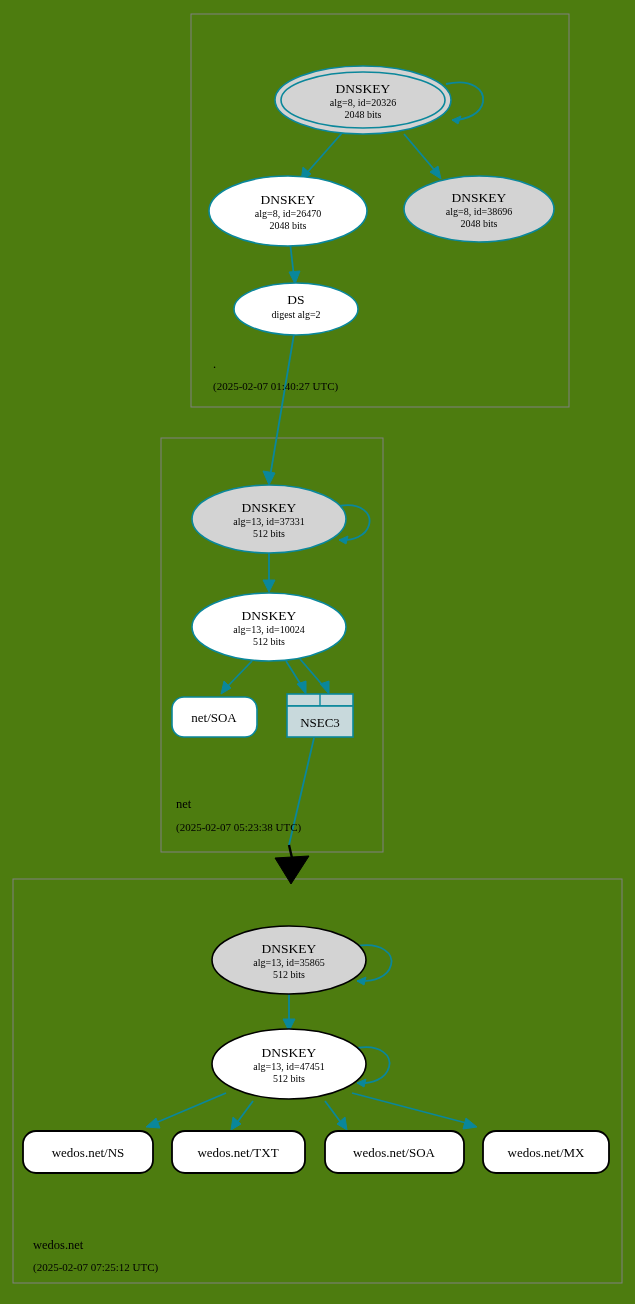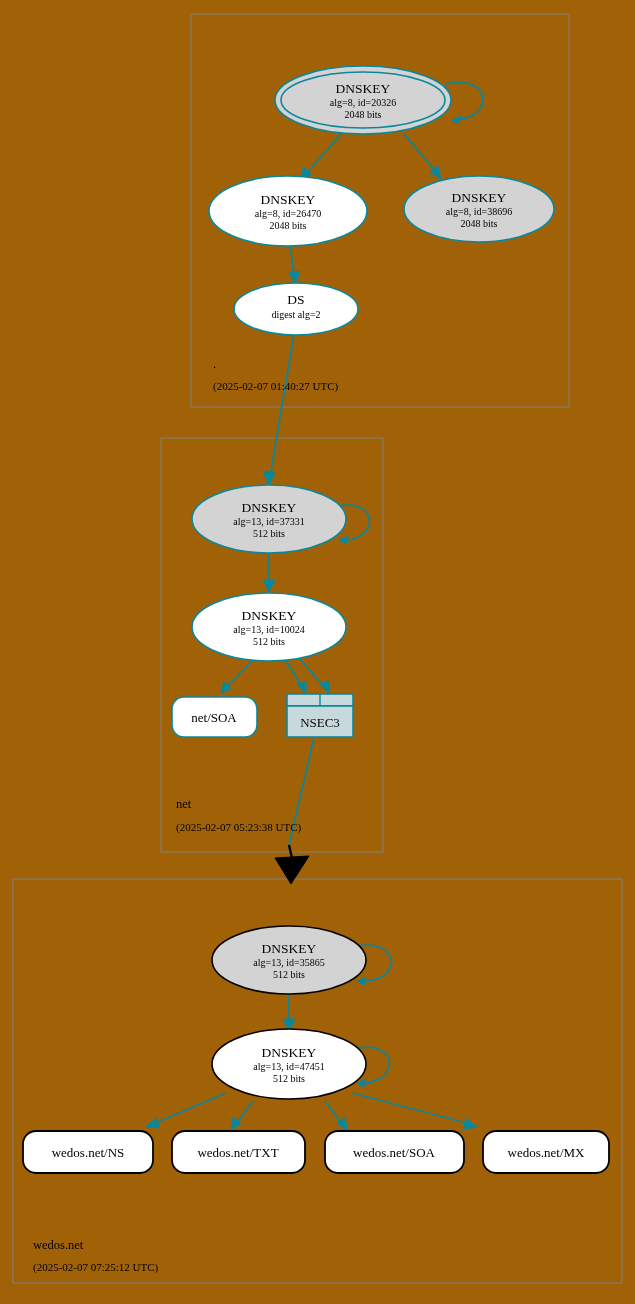--- a/index.html
+++ b/index.html
@@ -8,21 +8,21 @@
     background: #ffffff;
   }
   body {
     font-family: "Liberation Serif", "DejaVu Serif", serif;
   }
   #stage {
     position: relative;
     width: 635px;
     height: 1304px;
     overflow: hidden;
-    background: #a16207;
+    background: #4d7c0f;
   }
   #svg-root {
     position: absolute;
     left: 0;
     top: 0;
     width: 635px;
     height: 1304px;
   }
   .zone-box {
     fill: none;

